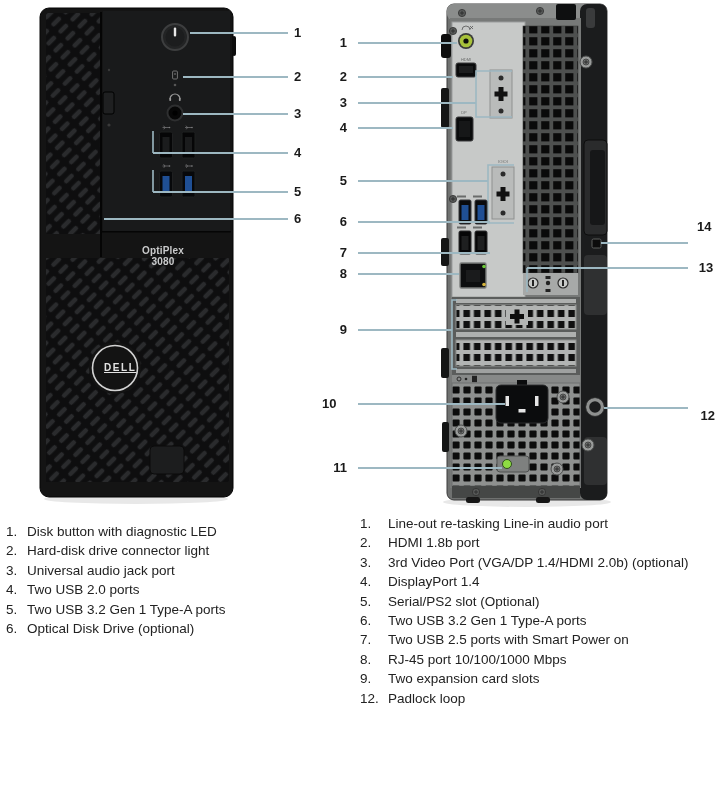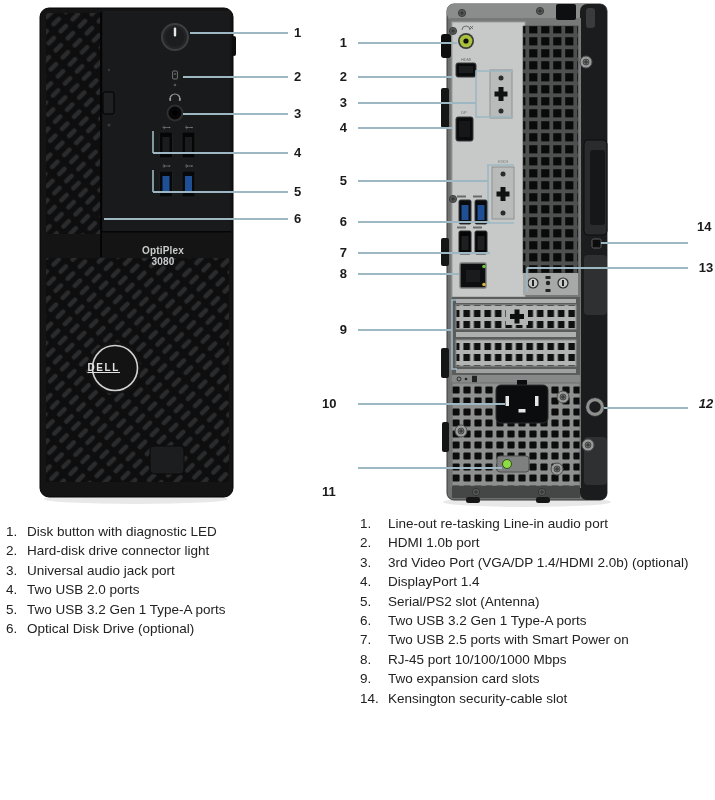--- a/index.html
+++ b/index.html
@@ -14,21 +14,21 @@
   .legend{position:absolute;}
   .legend-row{display:flex;font-size:13.5px;line-height:19.4px;color:#222;white-space:nowrap;}
   .legend-num{flex:0 0 21px;}
   #legend-back .legend-num{flex:0 0 28px;}
   .legend-text{flex:1;}
   #model-label{
     position:absolute;left:130px;top:244.5px;width:66px;text-align:center;
     font-size:10px;font-weight:bold;color:#c9cacb;letter-spacing:.2px;
   }
   #logo-text{
-    position:absolute;left:82px;top:362px;width:38px;text-align:right;
+    position:absolute;left:104px;top:362px;width:38px;text-align:left;
     font-size:10px;font-weight:bold;color:#e2e2e2;letter-spacing:1.6px;text-decoration:underline;
   }
 </style>
 </head>
 <body>
 
 <div id="stage">
 
 <svg width="715" height="800" viewBox="0 0 715 800">
   <defs>
@@ -299,23 +299,23 @@
       <div class="callout-num" style="left: 322px; top: 213px; width: 25px; text-align: right;">6</div>
       <div class="callout-line" style="left: 358px; top: 252px; width: 132px;"></div>
       <div class="callout-num" style="left: 322px; top: 244px; width: 25px; text-align: right;">7</div>
       <div class="callout-line" style="left: 358px; top: 273px; width: 101px;"></div>
       <div class="callout-num" style="left: 322px; top: 265px; width: 25px; text-align: right;">8</div>
       <div class="callout-line" style="left: 358px; top: 329px; width: 94px;"></div>
       <div class="callout-num" style="left: 322px; top: 321px; width: 25px; text-align: right;">9</div>
       <div class="callout-line" style="left: 358px; top: 403px; width: 147px;"></div>
       <div class="callout-num" style="left: 322px; top: 395px; width: 25px; text-align: left;">10</div>
       <div class="callout-line" style="left: 358px; top: 467px; width: 144px;"></div>
-      <div class="callout-num" style="left: 322px; top: 459px; width: 25px; text-align: left; margin-top: 24px;">11</div>
+      <div class="callout-num" style="left: 322px; top: 459px; width: 25px; text-align: right;">11</div>
       <div class="callout-line" style="left: 604px; top: 407px; width: 84px;"></div>
-      <div class="callout-num" style="left: 697px; top: 395px; width: 18px; text-align: center; font-style: italic;">12</div>
+      <div class="callout-num" style="left: 697px; top: 407px; width: 18px; text-align: right;">12</div>
       <div class="callout-line" style="left: 527px; top: 267px; width: 161px;"></div>
       <div class="callout-num" style="left: 697px; top: 259px; width: 18px; text-align: center;">13</div>
       <div class="callout-line" style="left: 601px; top: 242px; width: 87px;"></div>
       <div class="callout-num" style="left: 697px; top: 218px; width: 18px; text-align: left;">14</div>
     </div>
 
 <div id="legend-front" class="legend" style="left:6px;top:522px;width:340px;">
       <div class="legend-row">
         <span class="legend-num">1.</span>
         <span class="legend-text">Disk button with diagnostic LED</span>
@@ -341,49 +341,49 @@
         <span class="legend-text">Optical Disk Drive (optional)</span>
       </div>
     </div>
 <div id="legend-back" class="legend" style="left:360px;top:514px;width:352px;">
       <div class="legend-row">
         <span class="legend-num">1.</span>
         <span class="legend-text">Line-out re-tasking Line-in audio port</span>
       </div>
       <div class="legend-row">
         <span class="legend-num">2.</span>
-        <span class="legend-text">HDMI 1.0b port</span>
+        <span class="legend-text">HDMI 1.8b port</span>
       </div>
       <div class="legend-row">
         <span class="legend-num">3.</span>
         <span class="legend-text">3rd Video Port (VGA/DP 1.4/HDMI 2.0b) (optional)</span>
       </div>
       <div class="legend-row">
         <span class="legend-num">4.</span>
         <span class="legend-text">DisplayPort 1.4</span>
       </div>
       <div class="legend-row">
         <span class="legend-num">5.</span>
-        <span class="legend-text">Serial/PS2 slot  (Antenna)</span>
+        <span class="legend-text">Serial/PS2 slot  (Optional)</span>
       </div>
       <div class="legend-row">
         <span class="legend-num">6.</span>
         <span class="legend-text">Two USB 3.2 Gen 1 Type-A ports</span>
       </div>
       <div class="legend-row">
         <span class="legend-num">7.</span>
         <span class="legend-text">Two USB 2.5 ports with Smart Power on</span>
       </div>
       <div class="legend-row">
         <span class="legend-num">8.</span>
         <span class="legend-text">RJ-45 port 10/100/1000 Mbps</span>
       </div>
       <div class="legend-row">
         <span class="legend-num">9.</span>
         <span class="legend-text">Two expansion card slots</span>
       </div>
       <div class="legend-row">
-        <span class="legend-num">14.</span>
-        <span class="legend-text">Kensington security-cable slot</span>
+        <span class="legend-num">12.</span>
+        <span class="legend-text">Padlock loop</span>
       </div>
     </div>
 
 </div>
 
 </body></html>

